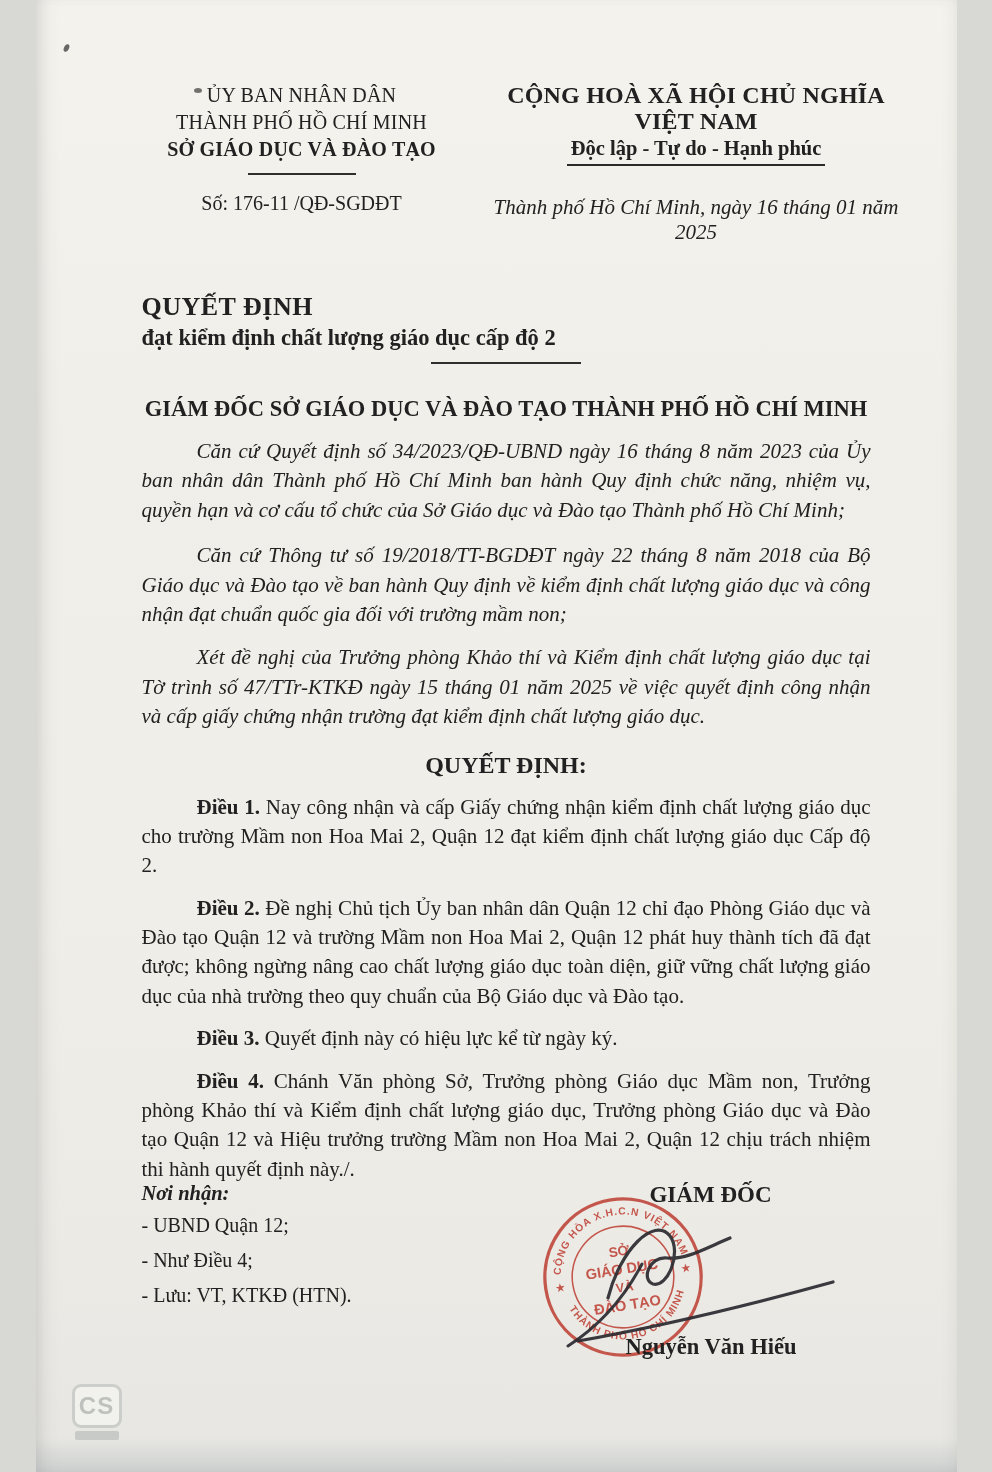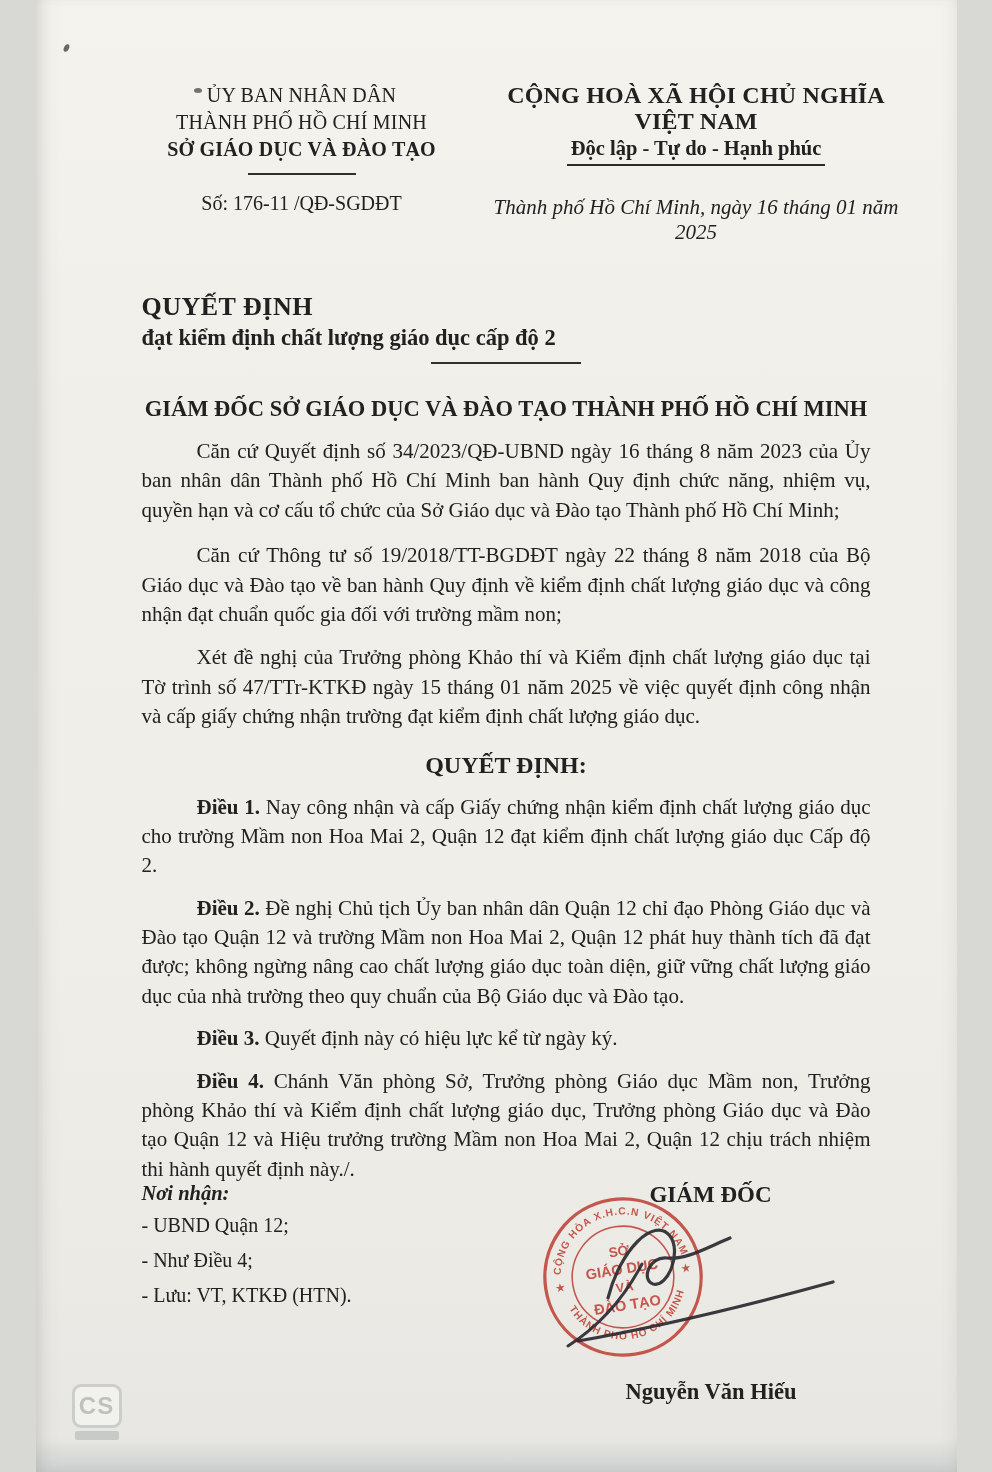--- a/index.html
+++ b/index.html
@@ -40,37 +40,37 @@
 
   .authority { text-align: center; font-weight: bold; font-size: 22.5px; margin-top: 30px; line-height: 30px; }
 
   
   .preamble p, .articles p {
     font-size: 21px;
     line-height: 1.4;
     text-align: justify;
     text-indent: 55px;
   }
-  .preamble p { }
+  .preamble p { font-style: italic; }
   .p-first { margin-top: 13px; }
   .p-mid   { margin-top: 16px; }
   .p-last  { margin-top: 14px; }
   .decision-heading { text-align: center; font-weight: bold; font-size: 24px; margin-top: 18px; line-height: 30px; }
   .articles p { margin-top: 13px; }
   .article-label { font-weight: bold; }
 
   
   .recipients { position: absolute; left: 106px; top: 1178px; }
   .recipients-heading { font-weight: bold; font-style: italic; font-size: 20.5px; line-height: 30px; }
   .recipients-item { font-size: 20px; line-height: 35px; }
 
   .sign-title { position: absolute; left: 560px; top: 1182px; width: 230px; text-align: center;
                 font-weight: bold; font-size: 23px; }
   .sign-name  { position: absolute; left: 548px; top: 1334px; width: 255px; text-align: center;
-                font-weight: bold; font-size: 22.5px; margin-top: 45px; }
+                font-weight: bold; font-size: 22.5px; }
 
   .stamp { position: absolute; left: 504px; top: 1194px; width: 166px; height: 166px;
            transform: rotate(-9deg); opacity: 0.88; }
   .stamp text { font-family: "Liberation Sans", "DejaVu Sans", sans-serif; }
 
   .signature-svg { position: absolute; left: 520px; top: 1206px; width: 290px; height: 150px; opacity: 0.92; }
 
   
   .watermark { position: absolute; left: 36px; top: 1384px; display: flex; align-items: flex-start;
                gap: 20px; opacity: 0.85; font-family: "Liberation Sans", "DejaVu Sans", sans-serif; }

